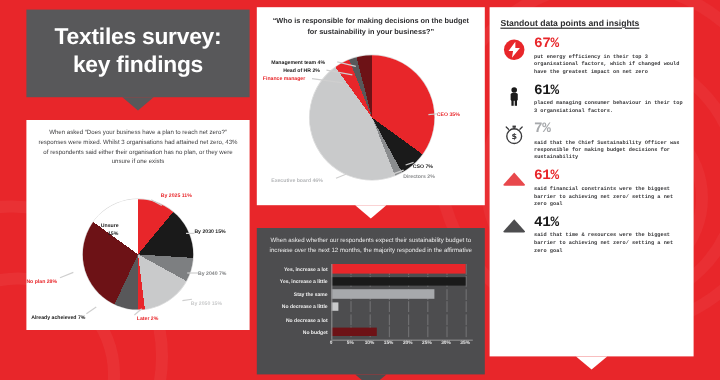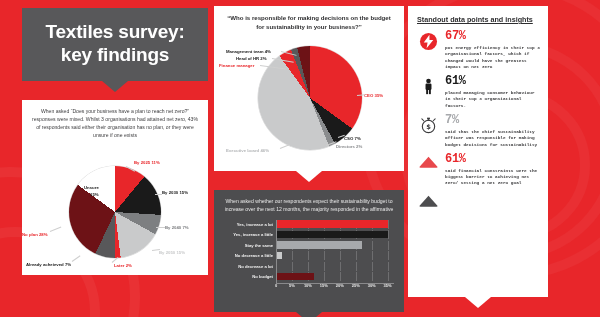--- a/index.html
+++ b/index.html
@@ -16,21 +16,21 @@
   .r3 { width:150px; height:150px; right:10px; top:90px; }
   .r4 { width:260px; height:260px; left:-120px; bottom:-110px; border-color:rgba(255,255,255,0.05); }
   .r5 { width:170px; height:170px; left:-70px; bottom:-80px; border-color:rgba(255,255,255,0.05); }
 
   .stage { position:relative; z-index:2; width:600px; height:317px; }
 
   
   .col { position:absolute; }
   .col-left { left:22px; top:8px; width:186px; }
   .col-mid { left:214px; top:6px; width:190px; }
-  .col-right { left:408px; top:6px; width:140px; }
+  .col-right { left:408px; top:6px; width:170px; }
 
   
   .title-card {
     background:#58585a; color:#fff;
     padding:13px 8px 14px 8px;
     text-align:center;
     font-weight:bold; font-size:19px; line-height:1.2;
     letter-spacing:-0.2px;
     position:relative;
   }
@@ -317,19 +317,23 @@
               <div class="ipct" style="color: rgb(232, 38, 42);">61%</div>
               <div class="idesc">said financial constraints were the biggest barrier to achieving net zero/ setting a net zero goal</div>
             </div>
           </div>
           <div class="insight">
             <div class="ic">
               <svg viewBox="0 0 40 26" width="21" height="14">
                 <path d="M20 3 L37 22 Q38 24 35 24 L5 24 Q2 24 3 22 Z" fill="#4d4d4f"></path>
               </svg>
             </div>
+            <div class="ibody">
+              <div class="ipct" style="color: rgb(26, 26, 26);">41%</div>
+              <div class="idesc">said that time &amp; resources were the biggest barrier to achieving net zero/ setting a net zero goal</div>
+            </div>
           </div>
         </div>
       <div class="notch-down-white"></div>
     </div>
   </div>
 
 </div>
 
 </body></html>

